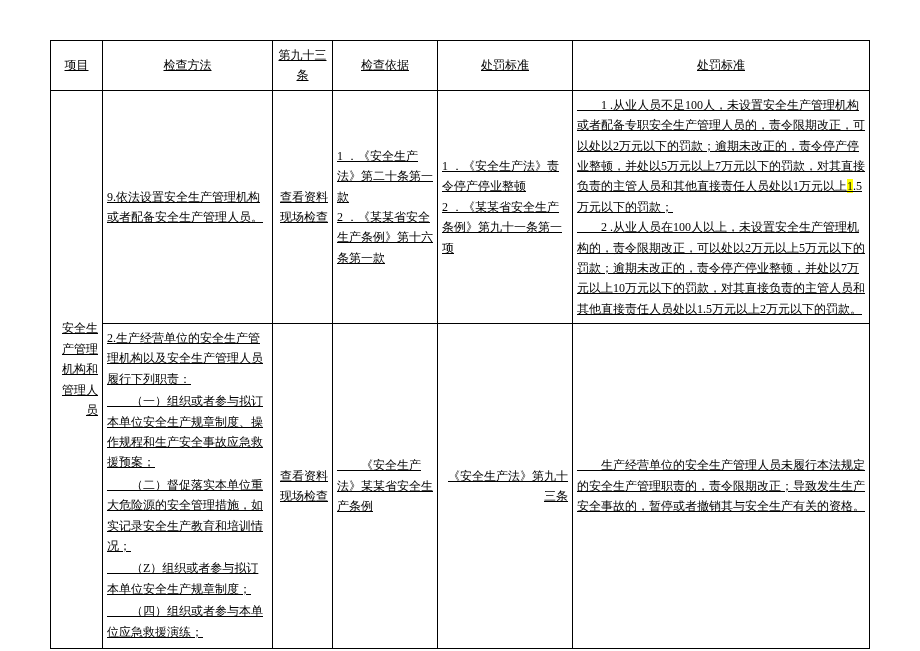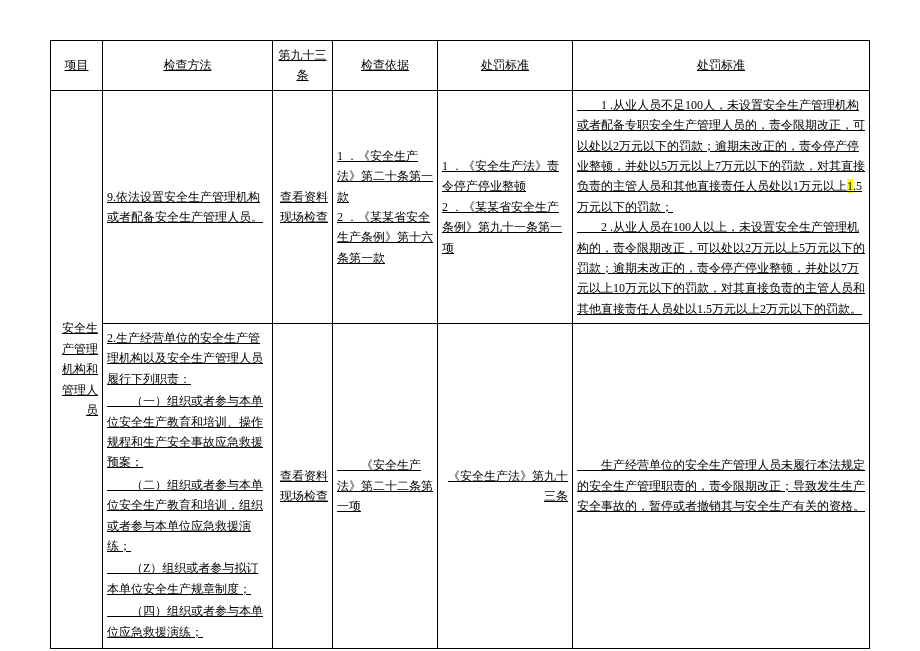--- a/index.html
+++ b/index.html
@@ -80,24 +80,24 @@
         <span>．《某某省安全生产条例》第九十一条第一项</span>
       </td>
       <td class="left">
         <span>　　1 .从业人员不足100人，未设置安全生产管理机构或者配备专职安全生产管理人员的，责令限期改正，可以处以2万元以下的罚款；逾期未改正的，责令停产停业整顿，并处以5万元以上7万元以下的罚款，对其直接负责的主管人员和其他直接责任人员处以1万元以上</span><span class="hl">1</span><span>.5万元以下的罚款；</span><br>
         <span>　　2 .从业人员在100人以上，未设置安全生产管理机构的，责令限期改正，可以处以2万元以上5万元以下的罚款；逾期未改正的，责令停产停业整顿，并处以7万元以上10万元以下的罚款，对其直接负责的主管人员和其他直接责任人员处以1.5万元以上2万元以下的罚款。</span>
       </td>
     </tr>
     <tr>
       <td class="left content-block">
         <p>2.生产经营单位的安全生产管理机构以及安全生产管理人员履行下列职责：</p>
-        <p>　　（一）组织或者参与本单位安全生产教育和培训、操作规程和生产安全事故应急救援预案；</p>
-        <p>　　（二）组织或者参与本单位安全生产教育和培训，组织或者参与本单位应急救援演练；</p>
+        <p>　　（一）组织或者参与拟订本单位安全生产规章制度、操作规程和生产安全事故应急救援预案；</p>
+        <p>　　（二）督促落实本单位重大危险源的安全管理措施，如实记录安全生产教育和培训情况；</p>
         <p>　　（Z）组织或者参与拟订本单位安全生产规章制度；</p>
         <p>　　（四）组织或者参与本单位应急救援演练；</p>
       </td>
       <td class="center">查看资料现场检查</td>
-      <td class="left">　　《安全生产法》第二十二条第一项</td>
+      <td class="left">　　《安全生产法》某某省安全生产条例</td>
       <td class="center">《安全生产法》第九十三条</td>
       <td class="left">　　生产经营单位的安全生产管理人员未履行本法规定的安全生产管理职责的，责令限期改正；导致发生生产安全事故的，暂停或者撤销其与安全生产有关的资格。</td>
     </tr>
   </tbody>
 </table>
 
 </body></html>

